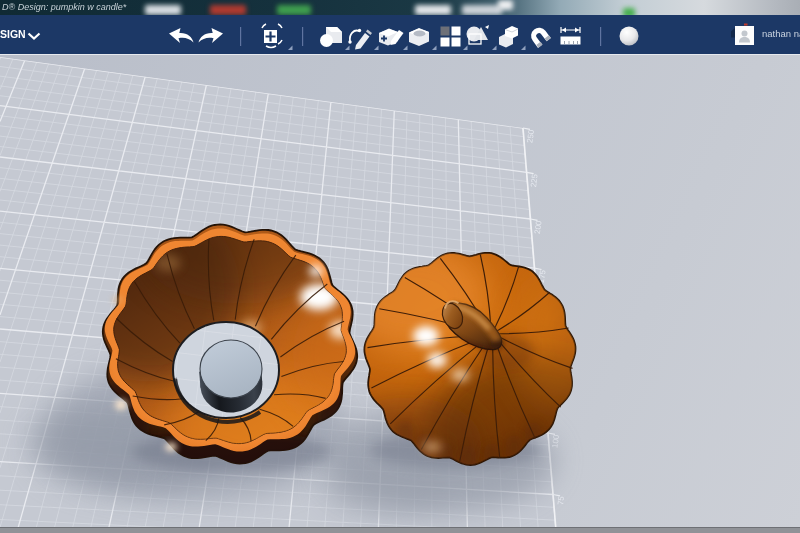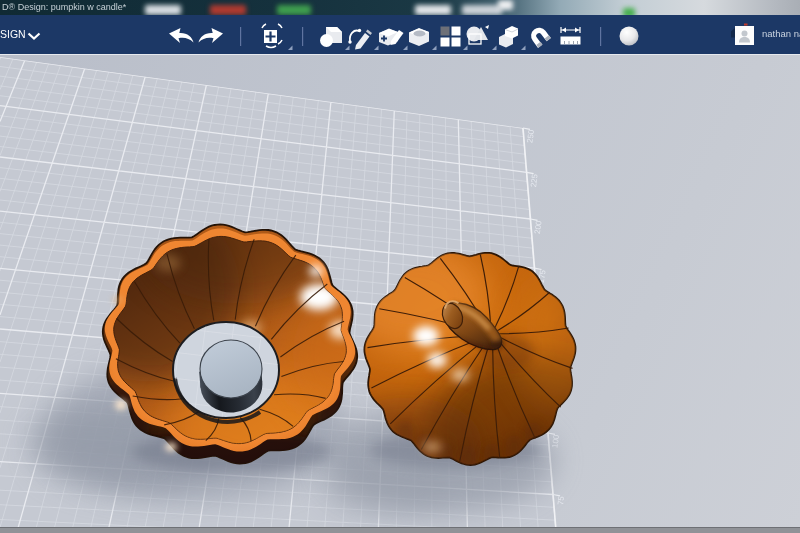--- a/index.html
+++ b/index.html
@@ -1,21 +1,21 @@
 <!DOCTYPE html>
 <html><head><meta charset="utf-8"><style>
 html,body{margin:0;padding:0;width:800px;height:533px;overflow:hidden;
 font-family:"Liberation Sans",sans-serif;}
 #page{position:relative;width:800px;height:533px;background:#c2c6cf;}
 #desktop{position:absolute;left:0;top:0;width:800px;height:15px;
 background:linear-gradient(90deg,#102a34 0%,#15313d 35%,#1b3945 55%,#41606f 63%,#93aab6 70%,#c2cdd4 78%,#d6dade 88%,#b3b8bf 97%,#a9aeb5 100%);overflow:hidden;}
-#desktop .t{position:absolute;left:2px;top:1.5px;font-size:9px;color:#c6d0d6;}
+#desktop .t{position:absolute;left:2px;top:1.5px;font-size:9px;color:#c6d0d6;font-style:italic;}
 .blob{position:absolute;top:5px;height:10px;border-radius:2px;filter:blur(2.5px);}
 #toolbar{position:absolute;left:0;top:15px;width:800px;height:39px;background:#1c3866;}
-#toolbar .brand{position:absolute;left:0;top:13px;color:#fff;font-size:10.5px;font-weight:normal;letter-spacing:0;}
+#toolbar .brand{position:absolute;left:0;top:13px;color:#fff;font-size:10.5px;font-weight:bold;letter-spacing:0;}
 #toolbar .user{position:absolute;left:762px;top:13px;color:#c9d3e0;font-size:9.5px;white-space:nowrap;}
 #tbline{position:absolute;left:0;top:54px;width:800px;height:1px;background:#e6e9ee;}
 #canvas{position:absolute;left:0;top:55px;width:800px;height:472px;
 background:linear-gradient(115deg,#b9bec9 0%,#c0c5cf 40%,#c7cbd3 75%,#cdd0d7 100%);}
 #canvas svg{position:absolute;left:0;top:-55px;}
 #taskbar{position:absolute;left:0;top:527px;width:800px;height:6px;background:#909297;border-top:1px solid #6e7075;}
 #iconsvg{position:absolute;left:0;top:0;}
 </style></head><body>
 <div id="page">
   <div id="desktop">

